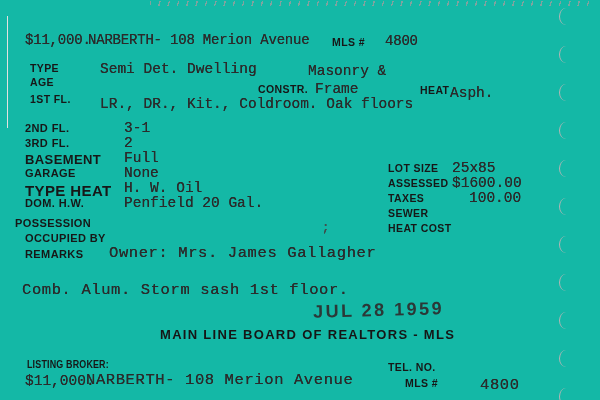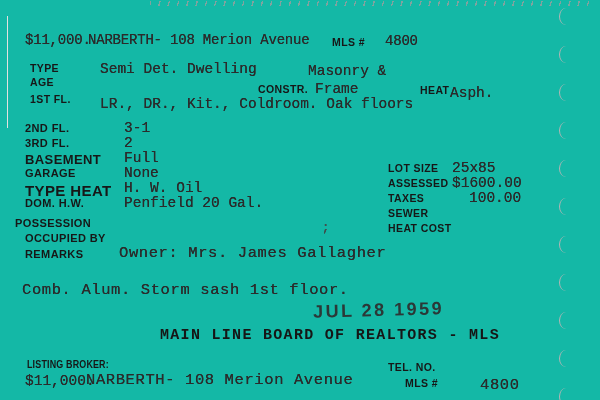--- a/index.html
+++ b/index.html
@@ -35,23 +35,23 @@
     font-size: 10.5px;
     line-height: 1;
     letter-spacing: 0.4px;
     color: #171717;
     white-space: pre;
   }
   .plabel.cond { transform: scaleX(0.85); transform-origin: left top; letter-spacing: 0.2px; }
 
   .org-line {
     position: absolute;
-    font-family: Liberation Mono, monospace;
+    font-family: Liberation Sans, sans-serif;
     font-weight: 700;
-    font-size: 15px;
+    font-size: 13px;
     letter-spacing: 1.3px;
     color: #161616;
     white-space: pre;
   }
   .stamp {
     position: absolute;
     font-family: "Liberation Sans", sans-serif;
     font-weight: 700;
     font-size: 18px;
     letter-spacing: 2.5px;
@@ -144,21 +144,21 @@
     <span class="typed" style="left:124px;top:-2px">Penfield 20 Gal.</span>
   </div>
   <div class="abs" style="top:218px">
     <span class="plabel" style="left:15px;font-size:11px">POSSESSION</span>
   </div>
   <div class="abs" style="top:233px">
     <span class="plabel" style="left:25px;font-size:11px">OCCUPIED BY</span>
   </div>
   <div class="abs" style="top:249px">
     <span class="plabel" style="left:25px;font-size:11px">REMARKS</span>
-    <span class="typed lg" style="left:119px;top:-3px">Owner: Mrs. James Gallagher</span>
+    <span class="typed lg" style="left:109px;top:-3px">Owner: Mrs. James Gallagher</span>
   </div>
 
   <span class="typed stray" style="left:322px; top:222px">;</span>
 
   <div class="abs" style="top:163px">
     <span class="plabel" style="left:388px">LOT SIZE</span>
     <span class="typed" style="left:452px;top:-2px">25x85</span>
   </div>
   <div class="abs" style="top:178px">
     <span class="plabel" style="left:388px">ASSESSED</span>

